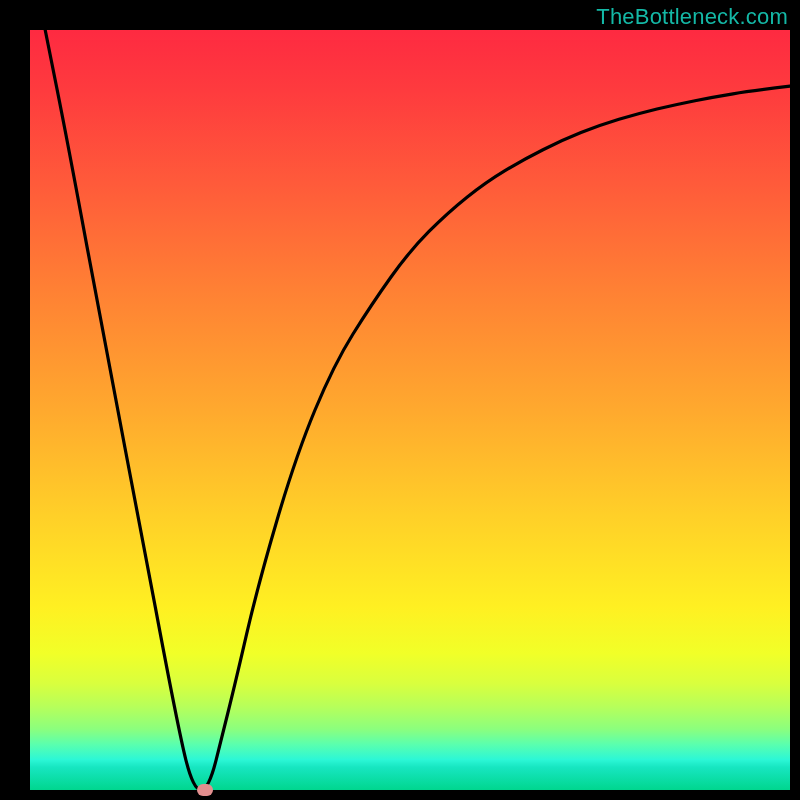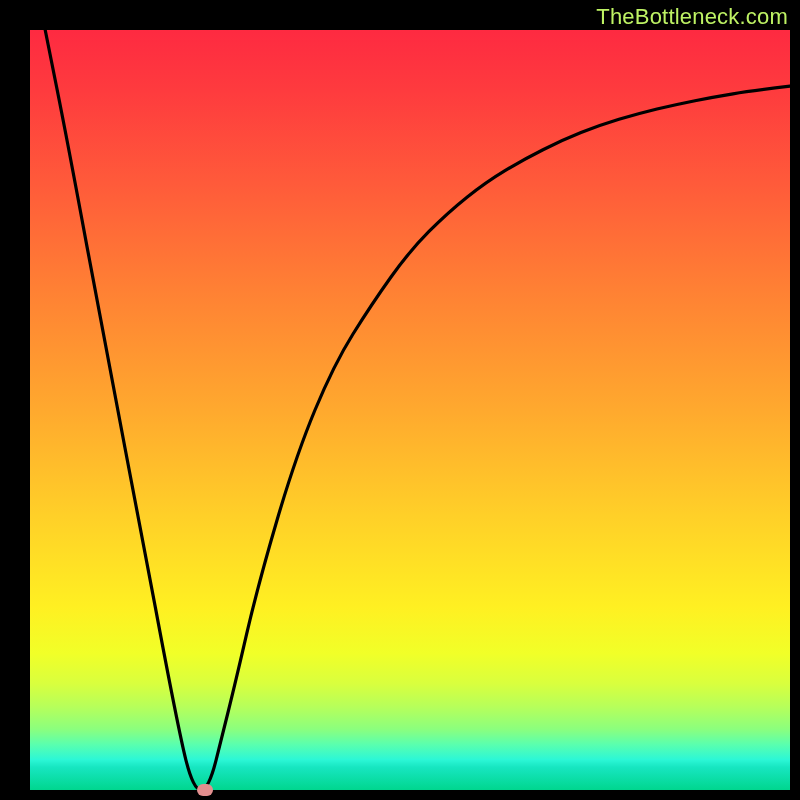--- a/index.html
+++ b/index.html
@@ -48,21 +48,21 @@
     left: 0;
     top: 0;
     width: 760px;
     height: 760px;
     overflow: visible;
   }
   .watermark {
     position: absolute;
     top: 4px;
     right: 12px;
-    color: #bef264;
+    color: #14b8a6;
     font-size: 22px;
     font-weight: 500;
     letter-spacing: 0.2px;
     user-select: none;
   }
   .marker {
     position: absolute;
     width: 16px;
     height: 12px;
     border-radius: 6px / 6px;

